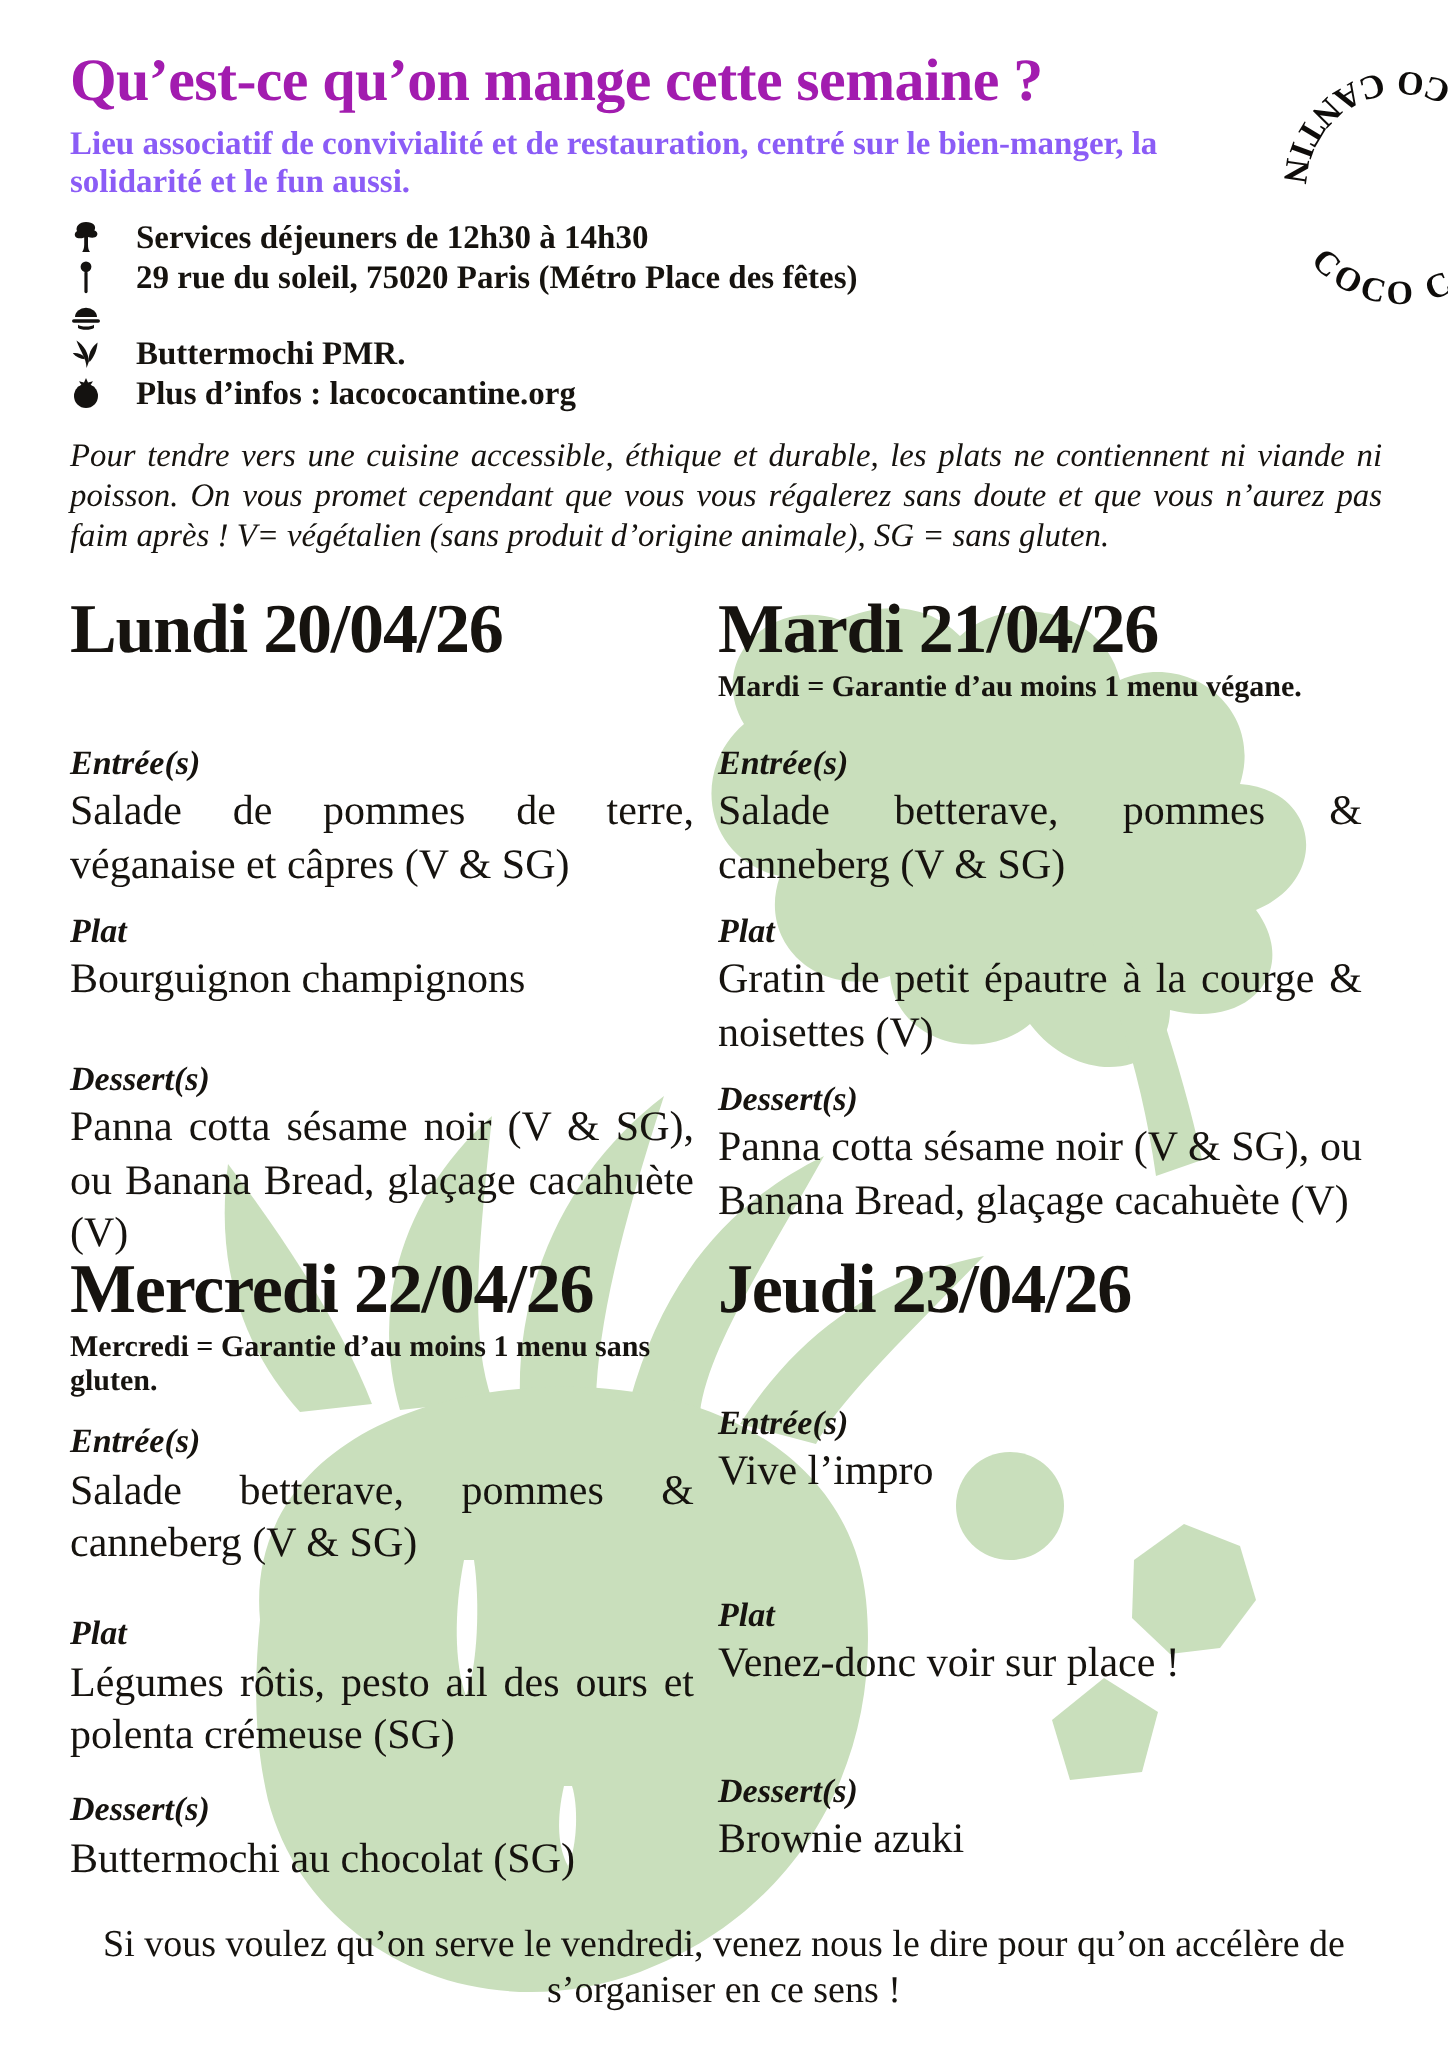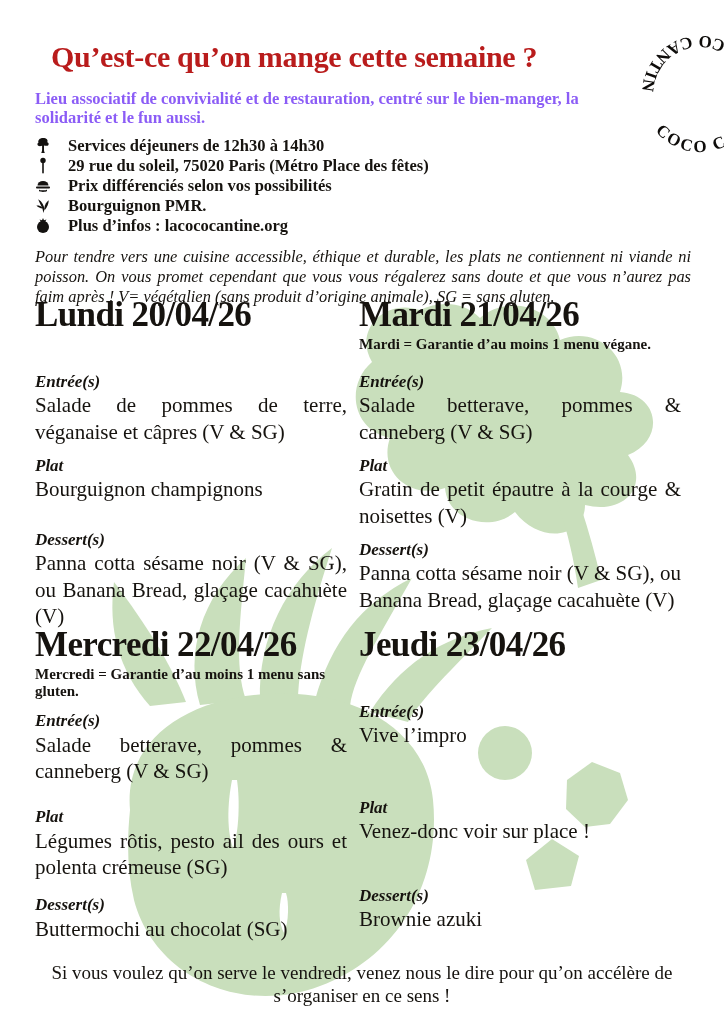--- a/index.html
+++ b/index.html
@@ -4,21 +4,21 @@
 <style>
   html,body{margin:0;padding:0;background:#ffffff;}
   .page{
     position:relative;width:724px;height:1024px;background:#fff;overflow:hidden;
     font-family:"Liberation Serif","DejaVu Serif",serif;color:#16130f;
   }
   .blobs{position:absolute;left:0;top:0;width:724px;height:1024px;z-index:0;}
 
   
   .header{position:absolute;left:35px;top:24px;width:606px;z-index:1;}
-  .title{margin:16px;font-size:30px;font-weight:700;color:#b91c1c;letter-spacing:-0.3px;line-height:1.1;}
+  .title{margin:0;font-size:30px;font-weight:700;color:#a21caf;letter-spacing:-0.3px;line-height:1.1;}
   .subtitle{margin:5px 0 0 0;font-size:16.5px;font-weight:700;color:#8b5cf6;line-height:1.16;width:604px;}
   .info-list{list-style:none;margin:9px 0 0 0;padding:0;}
   .info-list li{display:flex;align-items:flex-start;gap:17px;font-weight:700;font-size:16.5px;line-height:20px;}
   .info-list .icon{flex:0 0 16px;height:17px;margin-top:1px;}
   .intro{margin:11px 0 0 0;width:656px;font-style:italic;font-weight:400;font-size:16.4px;line-height:1.22;text-align:justify;}
 
   
   .logo{position:absolute;left:628px;top:16px;width:170px;height:170px;z-index:1;}
   .logo text{font-family:"Liberation Serif","DejaVu Serif",serif;font-weight:700;font-size:17px;letter-spacing:2.2px;fill:#0e0c0a;}
 
@@ -103,31 +103,30 @@
         <span>29 rue du soleil, 75020 Paris (Métro Place des fêtes)</span>
       </li>
       <li>
         <span class="icon">
           <svg width="16" height="17" viewBox="0 0 16 17">
               <path class="ic" d="M2.5 8.5 a5.5 4.6 0 0 1 11 0 Z"></path>
               <rect class="ic" x="1" y="9.6" width="14" height="1.8" rx="0.9"></rect>
               <path class="ic" d="M4 12.4 C5 13.6 11 13.6 12 12.4 L12 14 C10.5 15.2 5.5 15.2 4 14 Z"></path>
             </svg>
         </span>
-        <span>Prix différenciés selon vos possibilités</span>
       </li>
       <li>
         <span class="icon">
           <svg width="16" height="17" viewBox="0 0 16 17">
               <path class="ic" d="M8.3 16 C8 10.5 5.5 8.5 3.2 2.2 C7.2 4.6 9.2 8.8 9.5 12.6 Z"></path>
               <path class="ic" d="M9.3 11.5 C9.6 7.5 11.4 5 13.8 3.2 C13.4 7.4 12 10.4 9.8 13 Z"></path>
               <path class="ic" d="M7.2 10.5 C5.8 8.9 3.4 8.3 1.4 8.6 C3 10.4 5.2 11.4 7.4 11.6 Z"></path>
             </svg>
         </span>
-        <span>Bourguignon PMR.</span>
+        <span>Buttermochi PMR.</span>
       </li>
       <li>
         <span class="icon">
           <svg width="16" height="17" viewBox="0 0 16 17">
               <circle class="ic" cx="8" cy="10" r="6"></circle>
               <path class="ic" d="M8 1 L9 3.2 L11.5 2.6 L10.2 4.6 L12.6 5.6 L9.8 6.2 L8 4.4 L6.2 6.2 L3.4 5.6 L5.8 4.6 L4.5 2.6 L7 3.2 Z"></path>
             </svg>
         </span>
         <span>Plus d’infos : lacococantine.org</span>
       </li>

